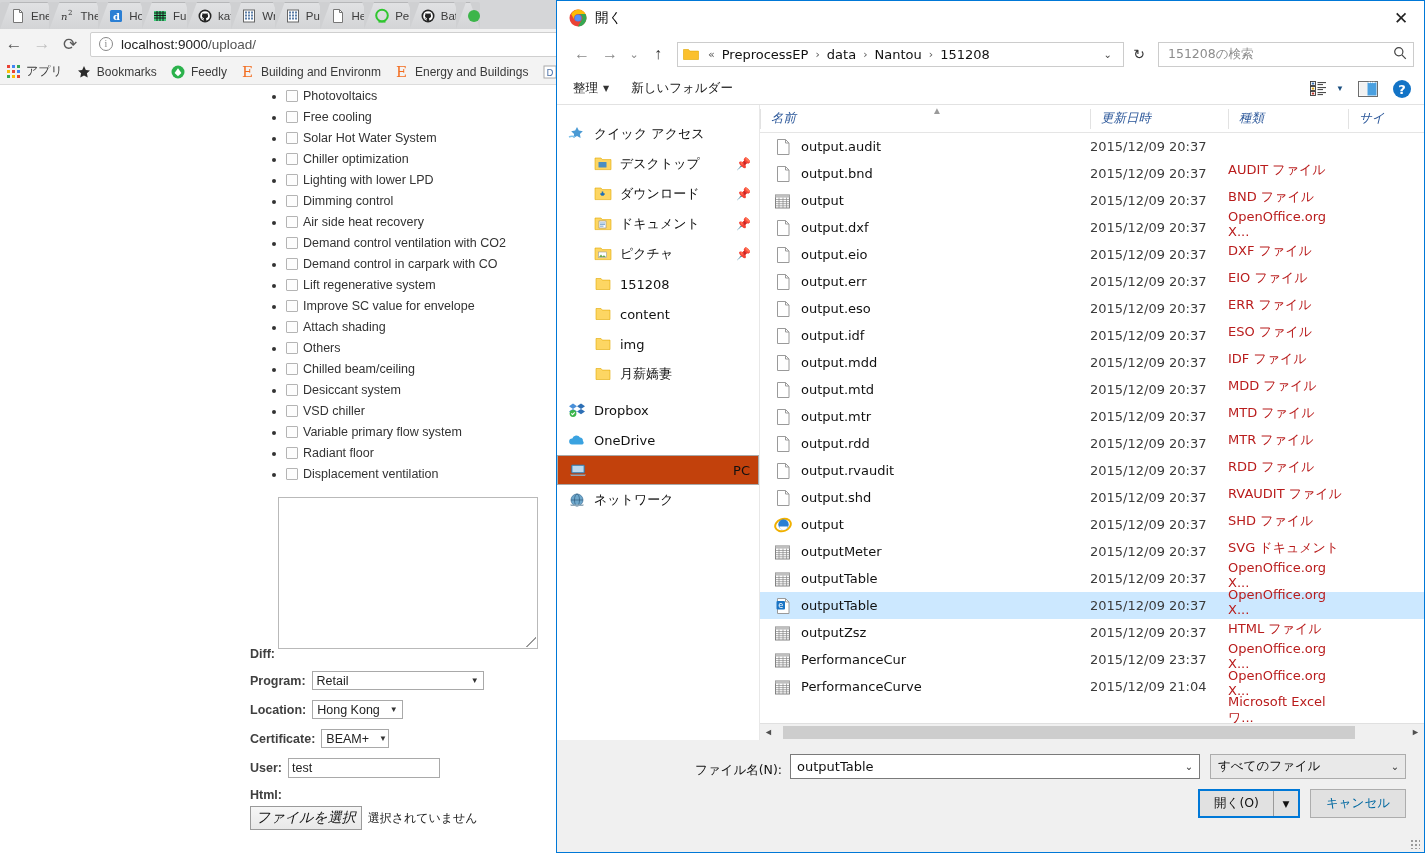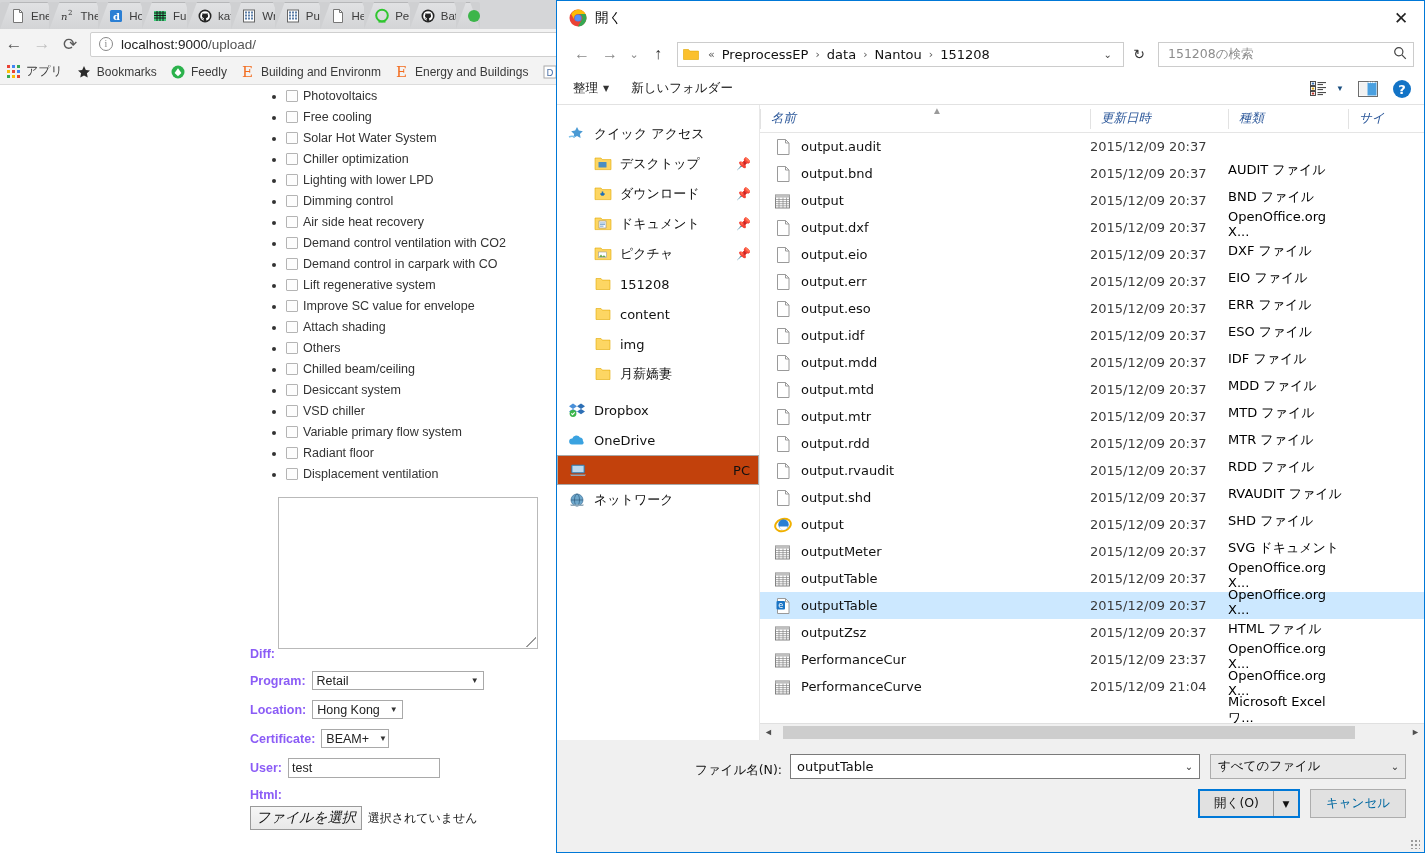--- a/index.html
+++ b/index.html
@@ -91,21 +91,21 @@
   .ta {
     width: 260px; height: 152px; border: 1px solid #b9b9b9; background: #fff;
     position: relative;
   }
   .ta .grip {
     position: absolute; right: 1px; bottom: 1px; width: 10px; height: 10px;
     background:
       linear-gradient(135deg, transparent 45%, #999 45%, #999 55%, transparent 55%);
   }
   .frow { display: flex; align-items: center; margin-top: 10px; padding-left: 0; font-size: 12.5px; }
-  .flabel { font-weight: bold; color: #8b5cf6; margin-right: 6px; }
+  .flabel { font-weight: bold; color: #404040; margin-right: 6px; }
   .sel {
     border: 1px solid #a9a9a9; background: #fff; font-size: 12.5px; color: #222;
     height: 19px; display: inline-flex; align-items: center; padding: 0 4px;
     min-width: 40px; justify-content: space-between;
   }
   .sel .caret { font-size: 8px; color: #333; margin-left: 10px; }
   .txtin {
     border: 1px solid #a9a9a9; background: #fff; height: 20px; width: 152px;
     font-size: 12.5px; color: #222; display: flex; align-items: center; padding: 0 3px;
   }
@@ -202,21 +202,21 @@
   }
   .filelist { flex: 1; overflow: hidden; background: #fff; }
   .frow2 {
     height: 27px; display: flex; align-items: center; font-size: 13px;
     color: #111; font-family: "DejaVu Sans", sans-serif;
   }
   .frow2.selected { background: #cce8ff; }
   .fcol-name { width: 330px; flex: 0 0 330px; display: flex; align-items: center; padding-left: 14px; }
   .fcol-name .fico { width: 18px; height: 18px; margin-right: 9px; flex: 0 0 18px; }
   .fcol-date { width: 138px; flex: 0 0 138px; color: #3b3b3b; }
-  .fcol-type { width: 120px; flex: 0 0 120px; color: #000000; margin-top: 47px; }
+  .fcol-type { width: 120px; flex: 0 0 120px; color: #b91c1c; margin-top: 47px; }
   .fcol-size { flex: 1; color: #3b3b3b; text-align: right; padding-right: 4px; }
 
   .hscroll {
     height: 17px; background: #f0f0f0; display: flex; align-items: center;
     border-top: 1px solid #e0e0e0; flex: 0 0 17px;
   }
   .hscroll .hsarrow { width: 17px; text-align: center; font-size: 9px; color: #505050; }
   .hscroll .htrack { flex: 1; height: 17px; background: #f0f0f0; position: relative; }
   .hscroll .hthumb { position: absolute; left: 6px; top: 2px; height: 13px; width: 572px; background: #cdcdcd; }
 

